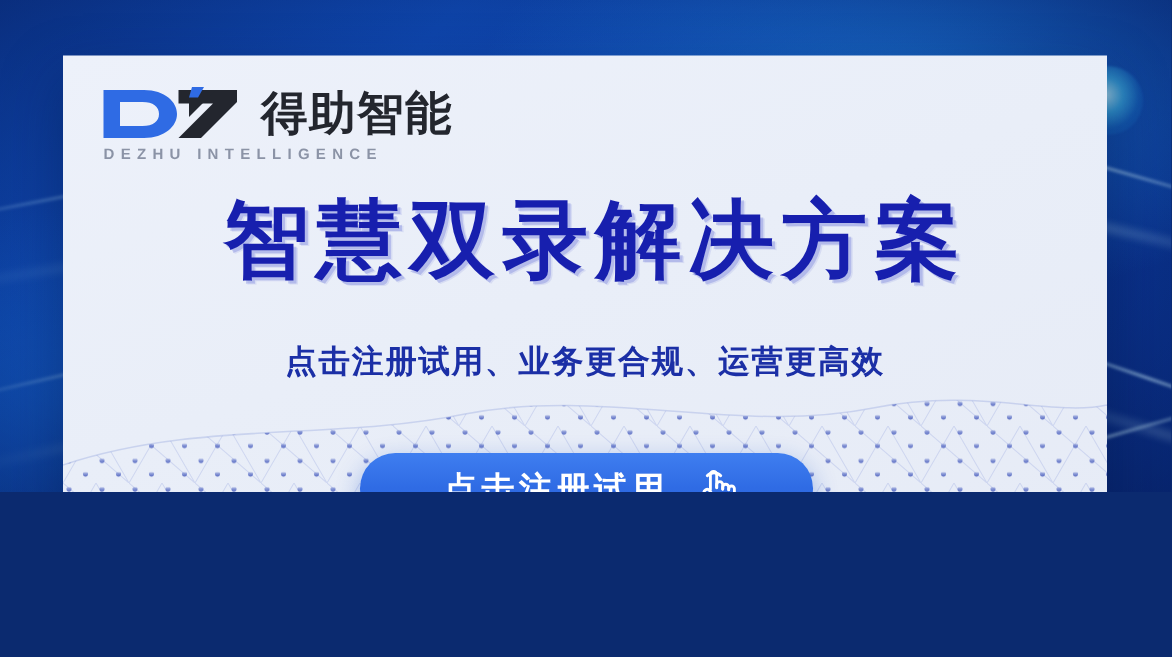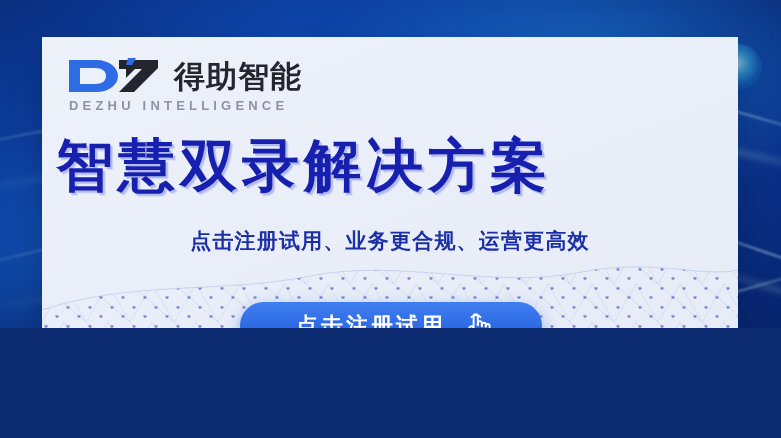--- a/index.html
+++ b/index.html
@@ -99,35 +99,35 @@
   .logo-cn {
     font-family: "DejaVu Sans", "Liberation Sans", sans-serif;
     font-size: 31px;
     font-weight: 700;
     color: #23262e;
     letter-spacing: 1px;
     line-height: 1;
     white-space: nowrap;
   }
   .logo-sub {
-    font-size: 13px;
+    font-size: 10px;
     font-weight: 700;
     color: #8b93a6;
     letter-spacing: 4.2px;
     white-space: nowrap;
     padding-left: 3px;
   }
 
   
   .headline {
     position: absolute;
     left: 0; right: 0;
     top: 100px;
-    text-align: left;
-    font-family: Liberation Serif, serif;
+    text-align: center;
+    font-family: Liberation Mono, monospace;
     font-size: 57px;
     font-weight: 700;
     color: #171fae;
     letter-spacing: 5px;
     line-height: 1;
     white-space: nowrap;
     text-shadow:
       2px 2px 0 rgba(120,132,220,0.38),
       3px 3px 0 rgba(150,160,228,0.22);
     margin-left: 14px;

